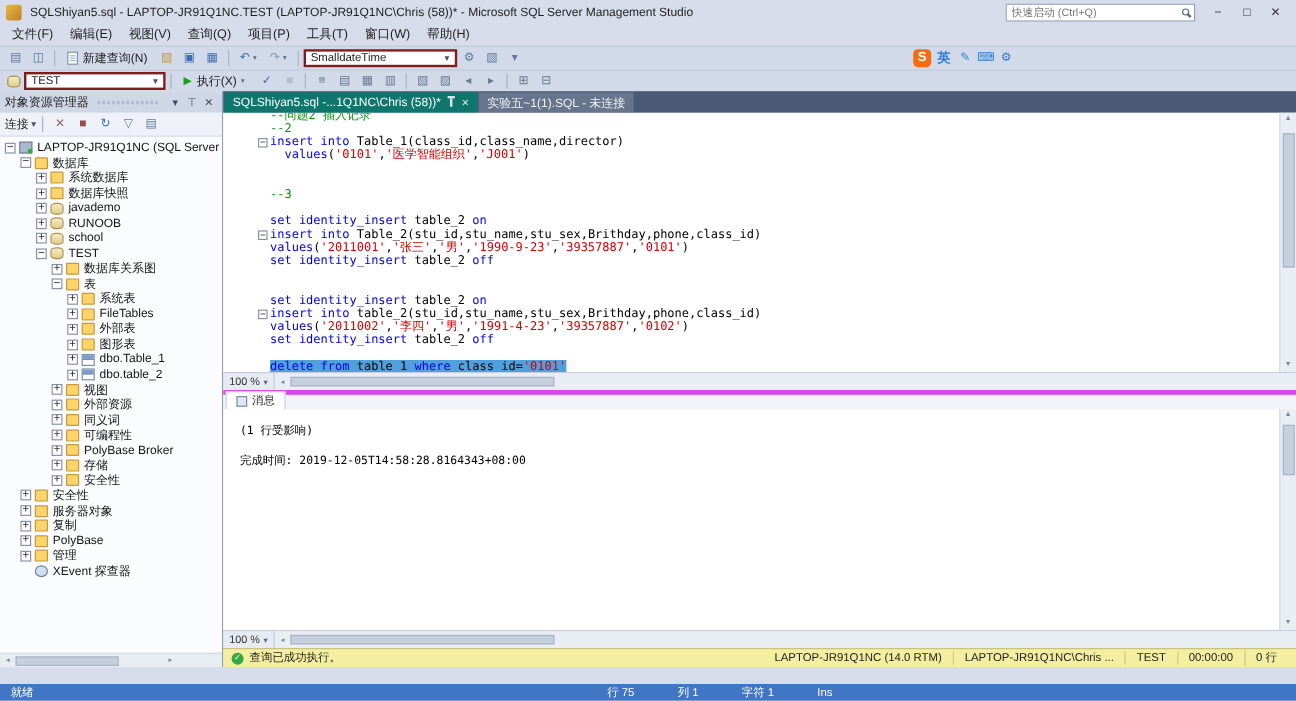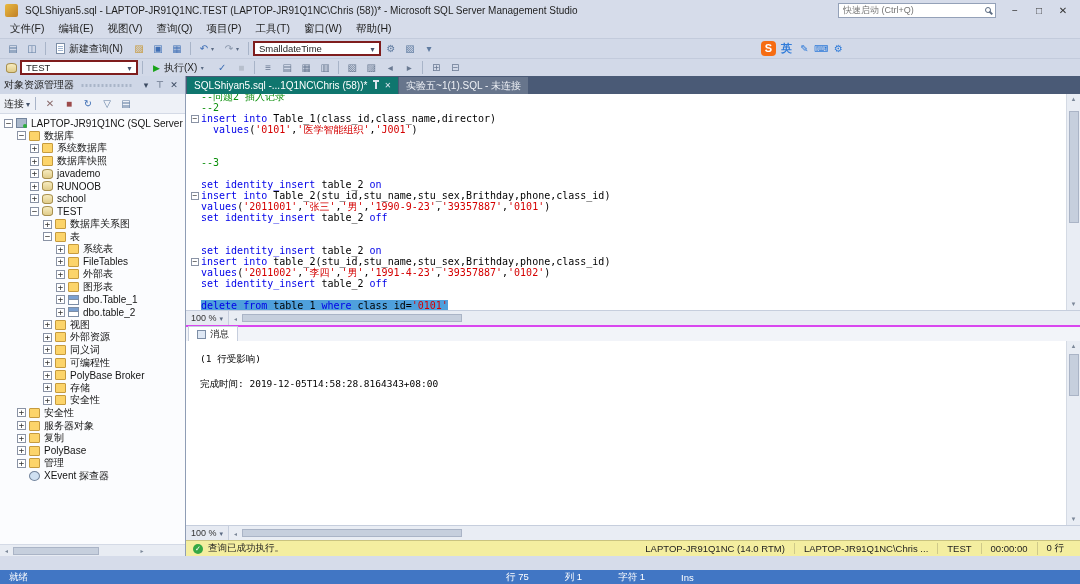--- a/index.html
+++ b/index.html
@@ -77,21 +77,21 @@
   .tabstrip { height:18px; background:#4a5a76; display:flex; align-items:flex-end; padding-left:1px; gap:1px; }
   .tab { height:17px; display:flex; align-items:center; padding:0 7px; font-size:10px; color:#fff; white-space:nowrap; }
   .tab.active { background:#0f766e; }
   .tab.inactive { background:#67758c; color:#eef1f6; }
   .tab-pin { width:2px; height:7px; background:#dce3ee; margin:0 3px 0 8px; position:relative; }
   .tab-pin::after { content:''; position:absolute; left:-2px; top:-2px; width:6px; height:2px; background:#dce3ee; }
   .tab-close { font-size:8px; margin-left:4px; color:#dce3ee; }
 
   .editor-area { flex:1; display:flex; min-height:0; background:#fff; }
   .code { flex:1; overflow:hidden; font-family:"DejaVu Sans Mono",monospace; font-size:10px; line-height:11px; padding:2px 0 0 3px; }
-  .code-line { height:11px; display:flex; white-space:pre; }
+  .code-line { height:11px; display:flex; white-space:pre;margin-left:24px; }
   .code-line:first-child { margin-top:-5px; }
   .fold-col { width:12px; flex:none; display:flex; align-items:center; justify-content:center; }
   .fold-box { width:8px; height:8px; border:1px solid #8a93a5; background:#fff; font-size:8px; line-height:5px; text-align:center; color:#333; }
   .tk-k { color:#0000e8; }
   .tk-s { color:#d40000; }
   .tk-c { color:#0a8f0a; }
   .tk-p { color:#000; }
   .selwrap { background:#4fa0dc; }
 
   .vscroll { width:14px; flex:none; background:#e9edf4; border-left:1px solid #d4dae4; display:flex; flex-direction:column; align-items:center; }
@@ -102,21 +102,21 @@
   .vs-thumb.ed { margin-top:6px; height:112px; }
   .vs-thumb.ms { margin-top:2px; height:42px; }
   .vs-spacer { flex:1; }
 
   .zoombar { height:15px; background:#e6eaf2; border-top:1px solid #c6cedd; display:flex; align-items:center; flex:none; }
   .zoom-val { font-size:9px; padding:0 5px; color:#333; display:flex; align-items:center; gap:3px; flex:none; }
   .zoom-dd::before { content:"▾"; font-size:7px; color:#5a6a82; }
   .hscroll { flex:1; height:100%; background:#e9edf4; border-left:1px solid #c6cedd; display:flex; align-items:center; padding:0 1px; }
   .h-thumb { width:220px; height:8px; background:#c6cfdd; border:1px solid #aab4c6; margin:0 1px; }
 
-  .msg-header { height:16px; background:#f2f4f9; border-top:2px solid #d946ef; display:flex; align-items:flex-end; padding-left:2px; flex:none; }
+  .msg-header { height:16px; background:#f2f4f9; border-top:4px solid #d946ef; display:flex; align-items:flex-end; padding-left:2px; flex:none; }
   .msg-tab { display:flex; align-items:center; gap:4px; height:15px; padding:0 8px; background:#fff; border:1px solid #c6cedd; border-bottom:none; font-size:9.5px; color:#1e1e1e; }
   .msg-icon { width:9px; height:9px; background:#dfe8f4; border:1px solid #7d8ea6; }
   .msg-body { height:184px; display:flex; background:#fff; flex:none; }
   .msg-content { flex:1; font-family:"DejaVu Sans Mono",monospace; font-size:9.5px; color:#000; padding:12px 0 0 14px; }
   .msg-line { height:12px; }
   .msg-line.completion { margin-top:13px; }
 
   .yellowbar { height:16px; background:#f4eea0; border-top:1px solid #c9c37f; display:flex; align-items:center; font-size:9.5px; color:#1e1e1e; padding:0 7px; gap:5px; flex:none; }
   .ok-icon { width:10px; height:10px; border-radius:50%; background:#35a845; color:#fff; font-size:7px; line-height:10px; text-align:center; flex:none; }
   .ok-icon::before { content:"✓"; }

